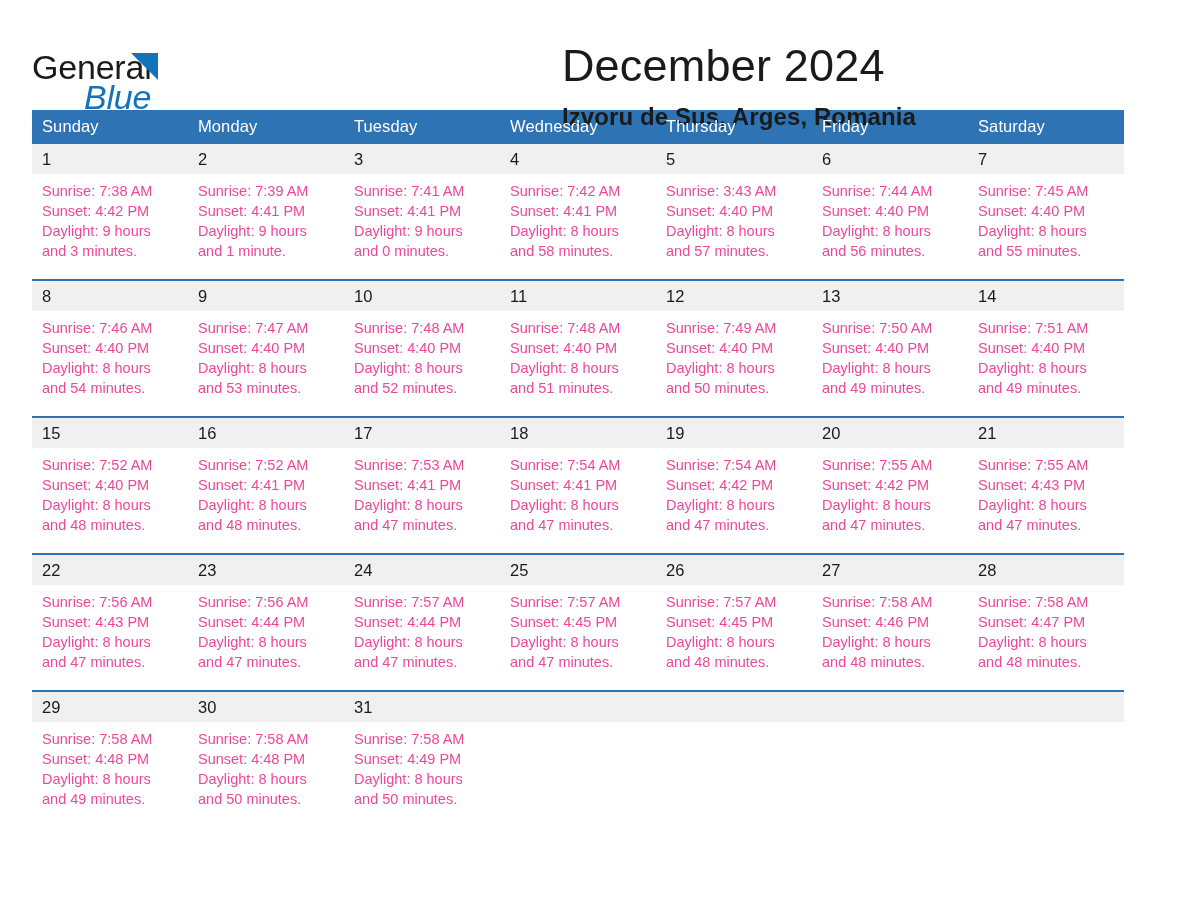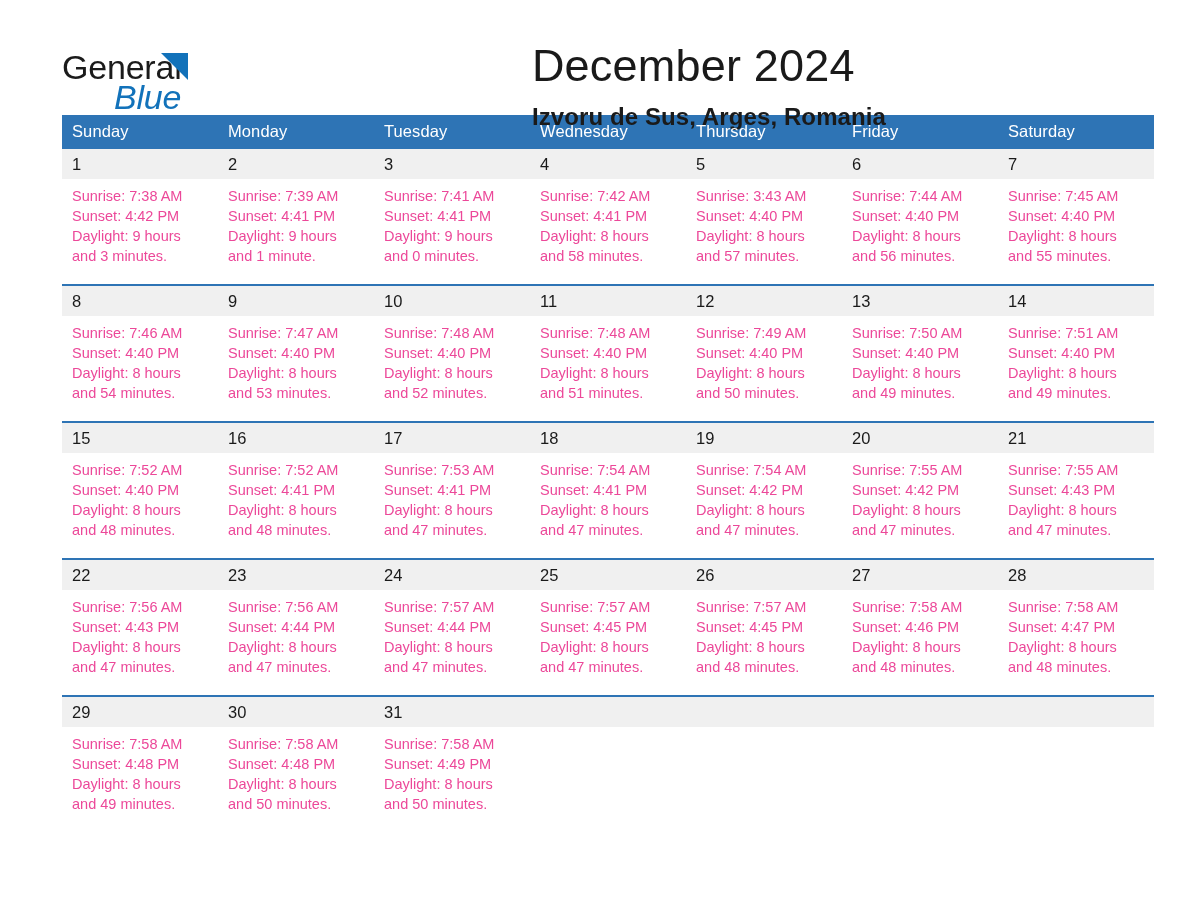--- a/index.html
+++ b/index.html
@@ -12,21 +12,21 @@
     width: 1188px;
     height: 918px;
     font-family: "Liberation Sans", sans-serif;
     color: #1a1a1a;
     overflow: hidden;
   }
   .page {
     position: relative;
     width: 948px;
     height: 918px;
-    padding: 0 62px;
+    padding: 0 32px;
   }
 
   
   .masthead {
     display: flex;
     align-items: flex-start;
     justify-content: space-between;
     padding-top: 42px;
     height: 110px;
   }
@@ -85,21 +85,20 @@
     color: #1a1a1a;
     margin: 14px 0 0 0;
     letter-spacing: 0.1px;
   }
 
   
   .calendar {
     width: 1092px;
     border-collapse: collapse;
     table-layout: fixed;
-    margin-top: 5px;
   }
   .calendar th {
     background: #2e74b5;
     color: #ffffff;
     font-weight: normal;
     font-size: 16.5px;
     text-align: left;
     padding: 7px 0 8px 10px;
     border: none;
     letter-spacing: 0.1px;

